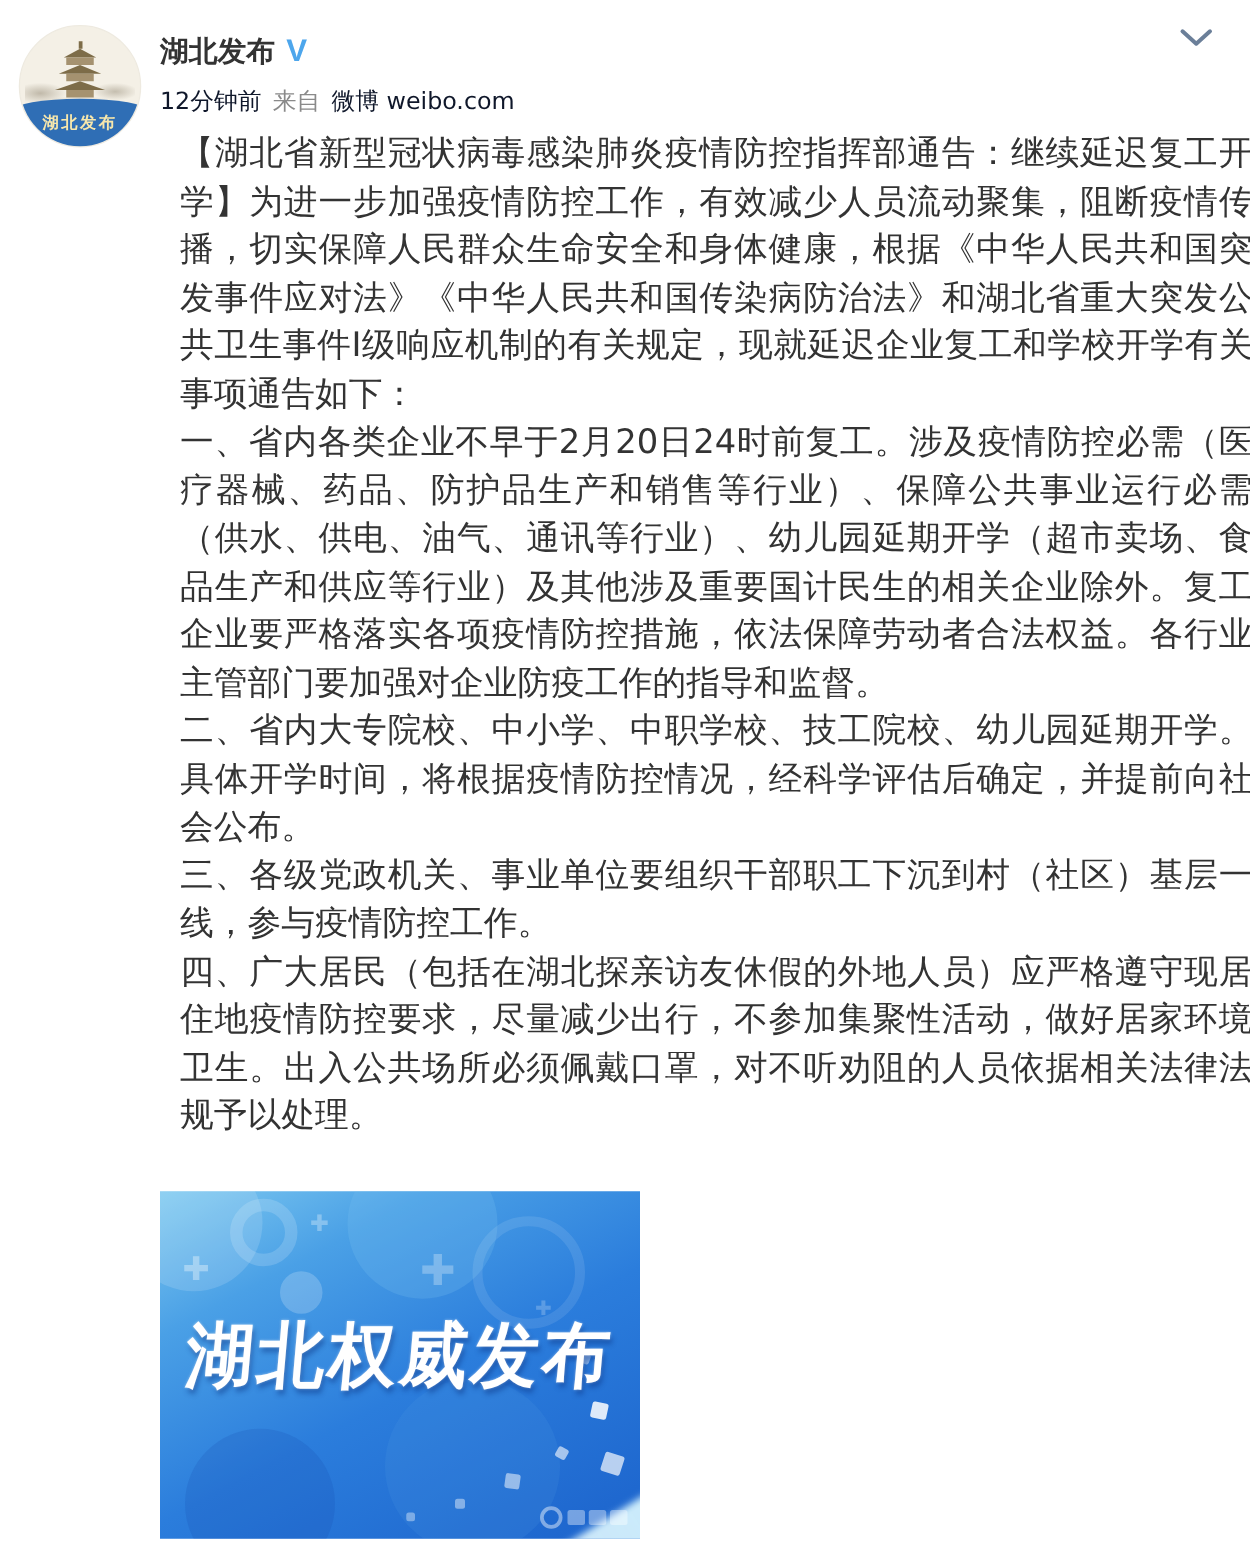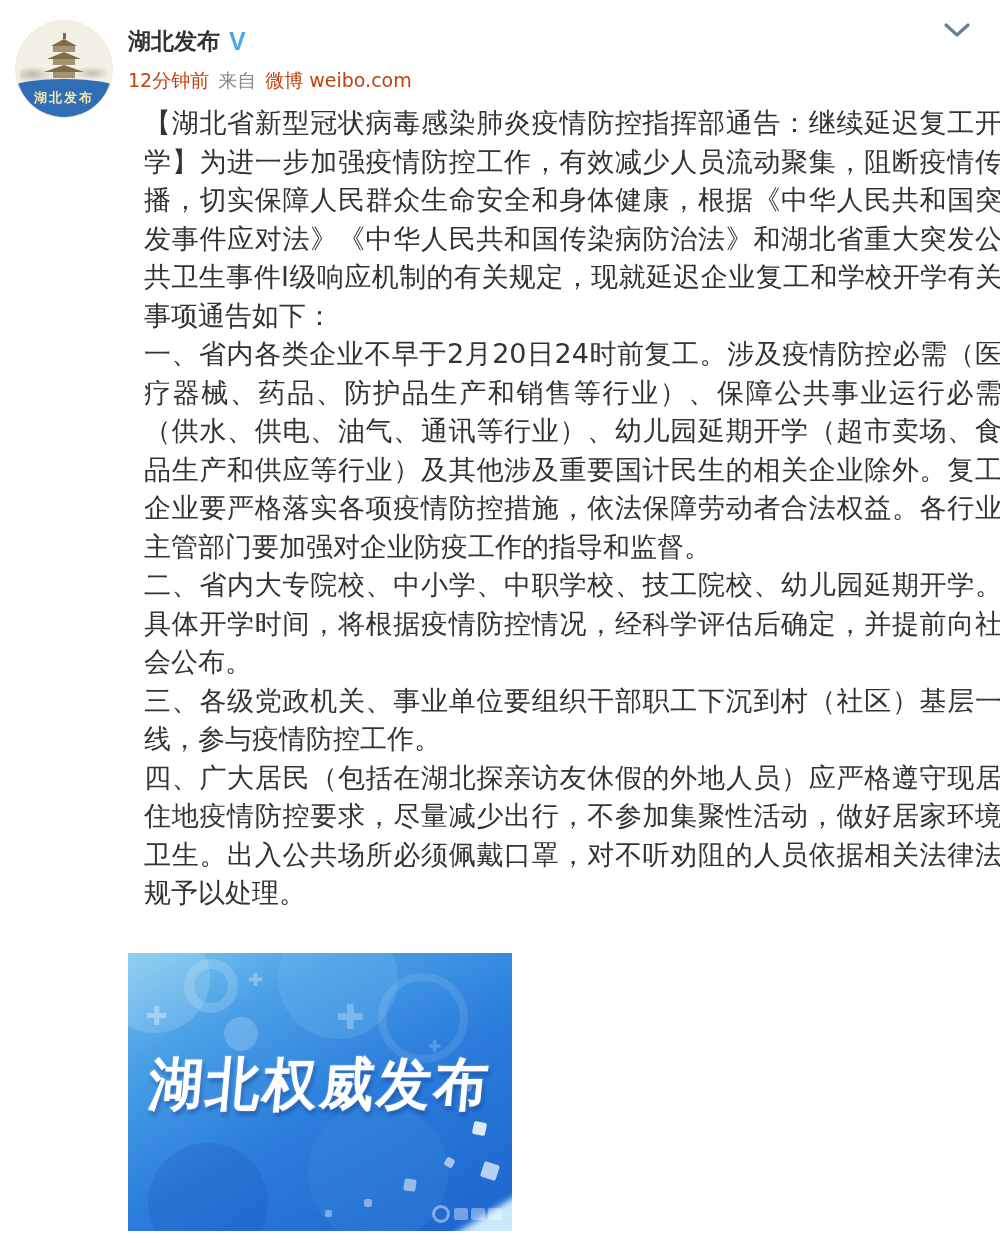--- a/index.html
+++ b/index.html
@@ -49,21 +49,21 @@
     font-size: 23px; font-weight: bold; color: #333; text-decoration: none; cursor: pointer;
   }
   .verified-v {
     margin-left: 9px; color: #4da6ec; font-size: 25px; font-weight: 900; line-height: 1;
     font-family: "Liberation Sans", sans-serif;
   }
   .meta-line {
     position: absolute; left: 128px; top: 68px; font-size: 19px; color: #8a8a8a;
     display: flex; gap: 9px; align-items: center;
   }
-  .meta-line a { color: #c2410c; text-decoration: none; cursor: pointer; }
+  .meta-line a { color: #0f172a; text-decoration: none; cursor: pointer; }
 
   .post-collapse-chevron {
     position: absolute; right: 26px; top: 18px; width: 34px; height: 28px;
     background: none; border: none; cursor: pointer; padding: 2px;
   }
 
   
   .post-body {
     position: absolute; left: 144px; top: 104px; width: 858px;
     font-size: 27px; line-height: 38.5px; color: #333;

